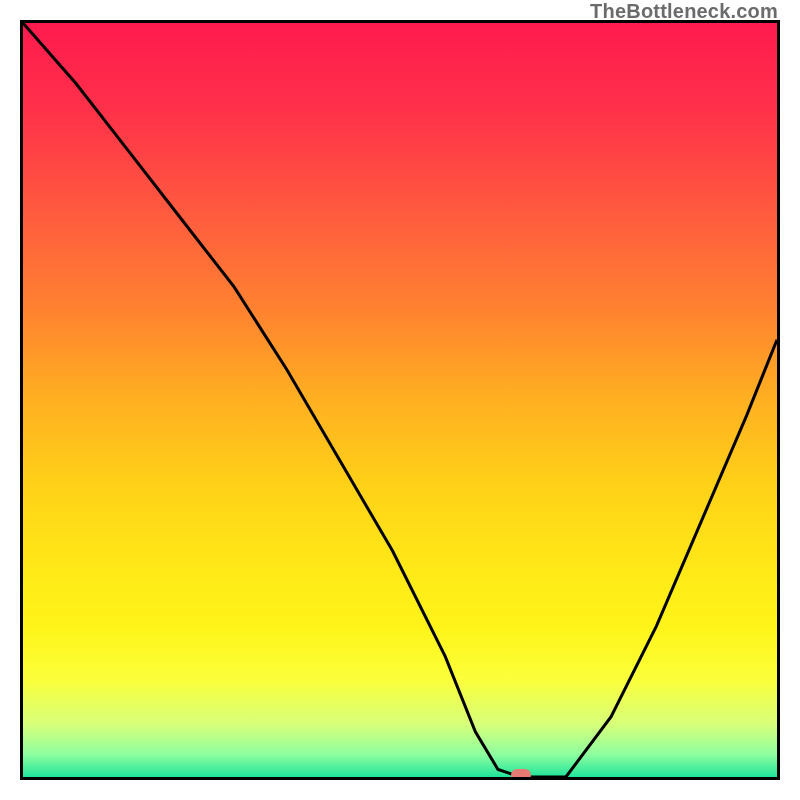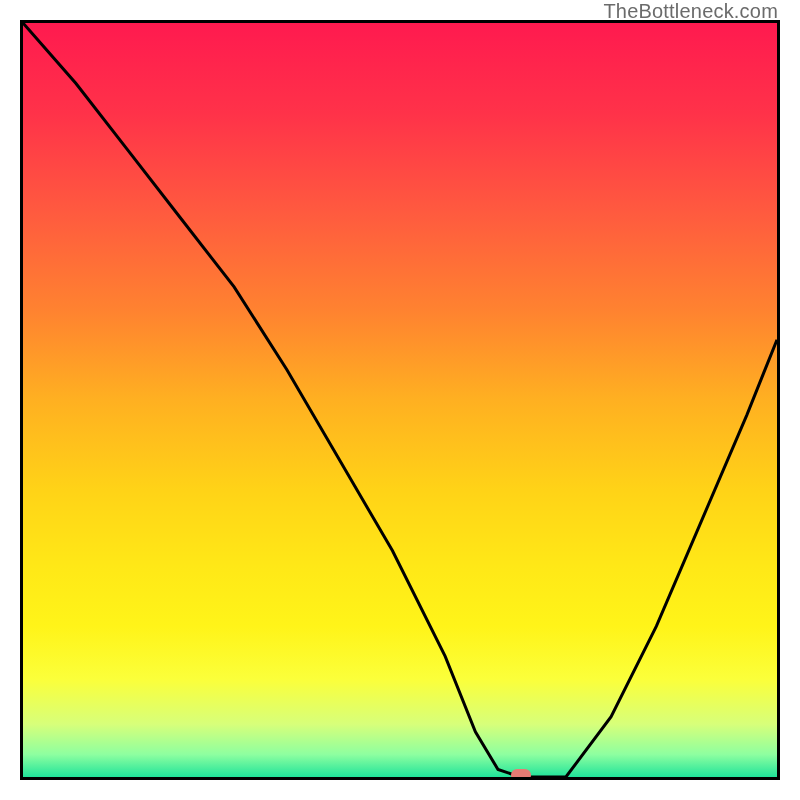--- a/index.html
+++ b/index.html
@@ -41,21 +41,21 @@
     top: 0;
     width: 100%;
     height: 100%;
     pointer-events: none;
   }
   .watermark {
     position: absolute;
     top: 0px;
     right: 22px;
     font-size: 20px;
-    font-weight: 400;
+    font-weight: 700;
     color: #6b6b6b;
     letter-spacing: 0.2px;
   }
   .min-marker {
     position: absolute;
     border-radius: 6px;
     width: 20px;
     height: 12px;
   }
 </style>

